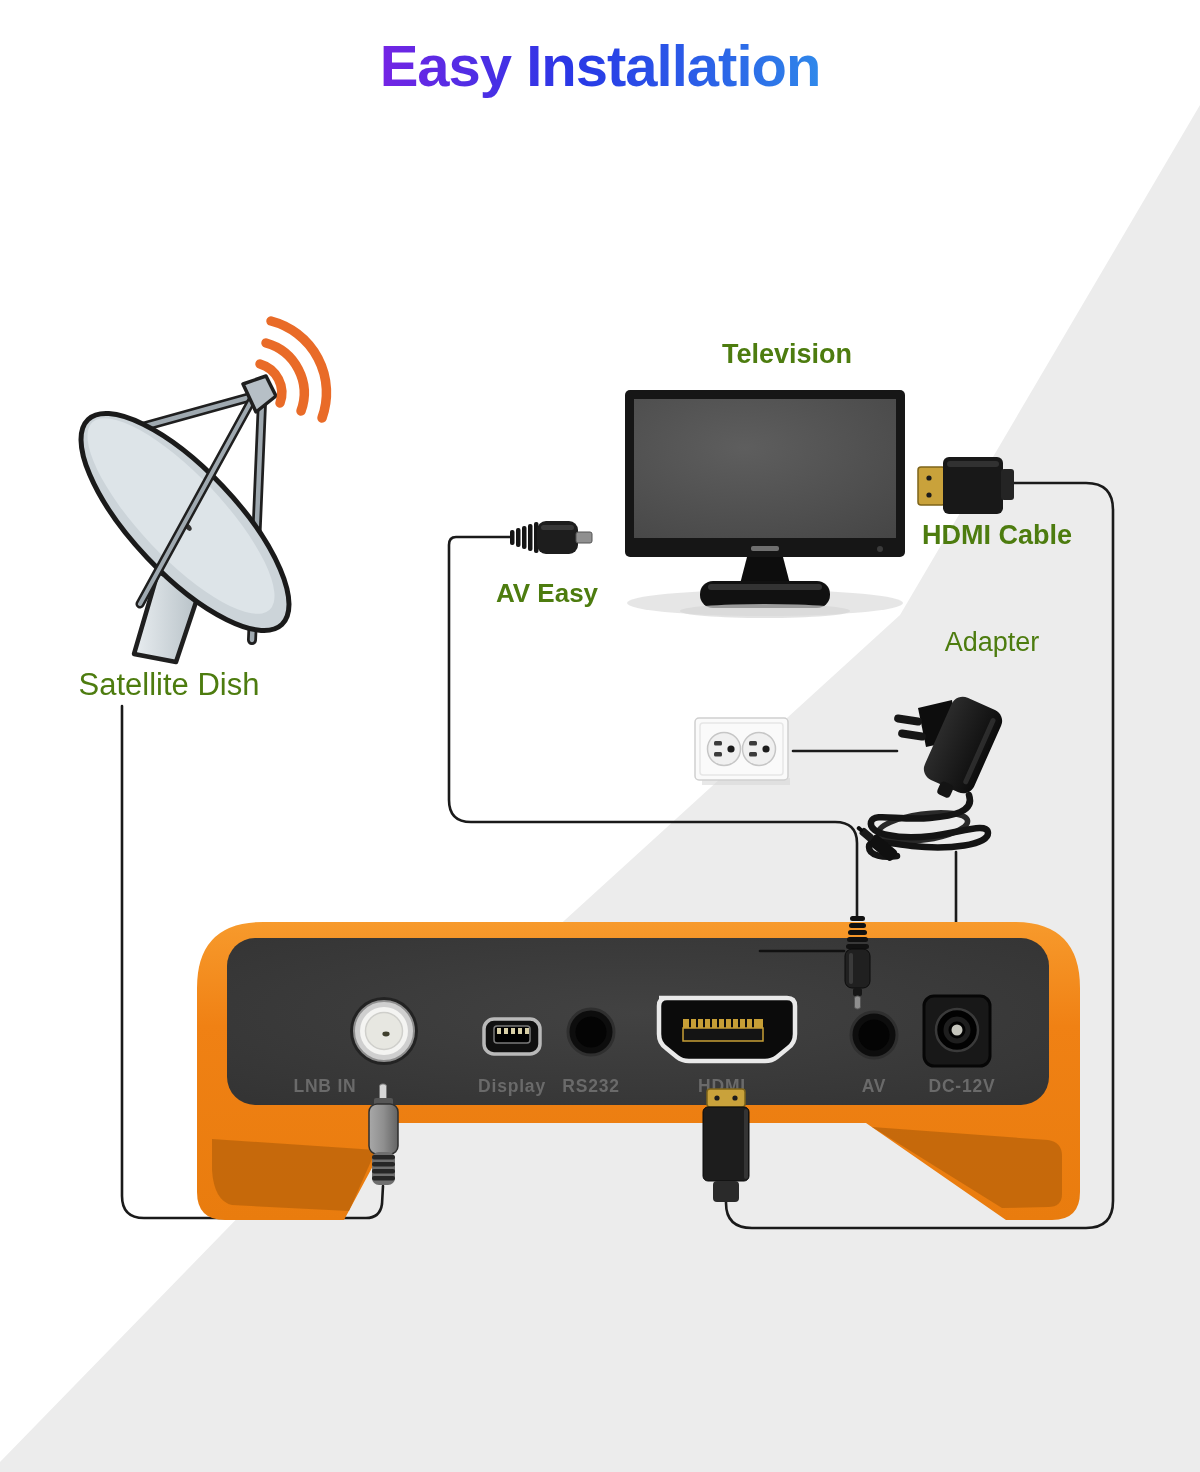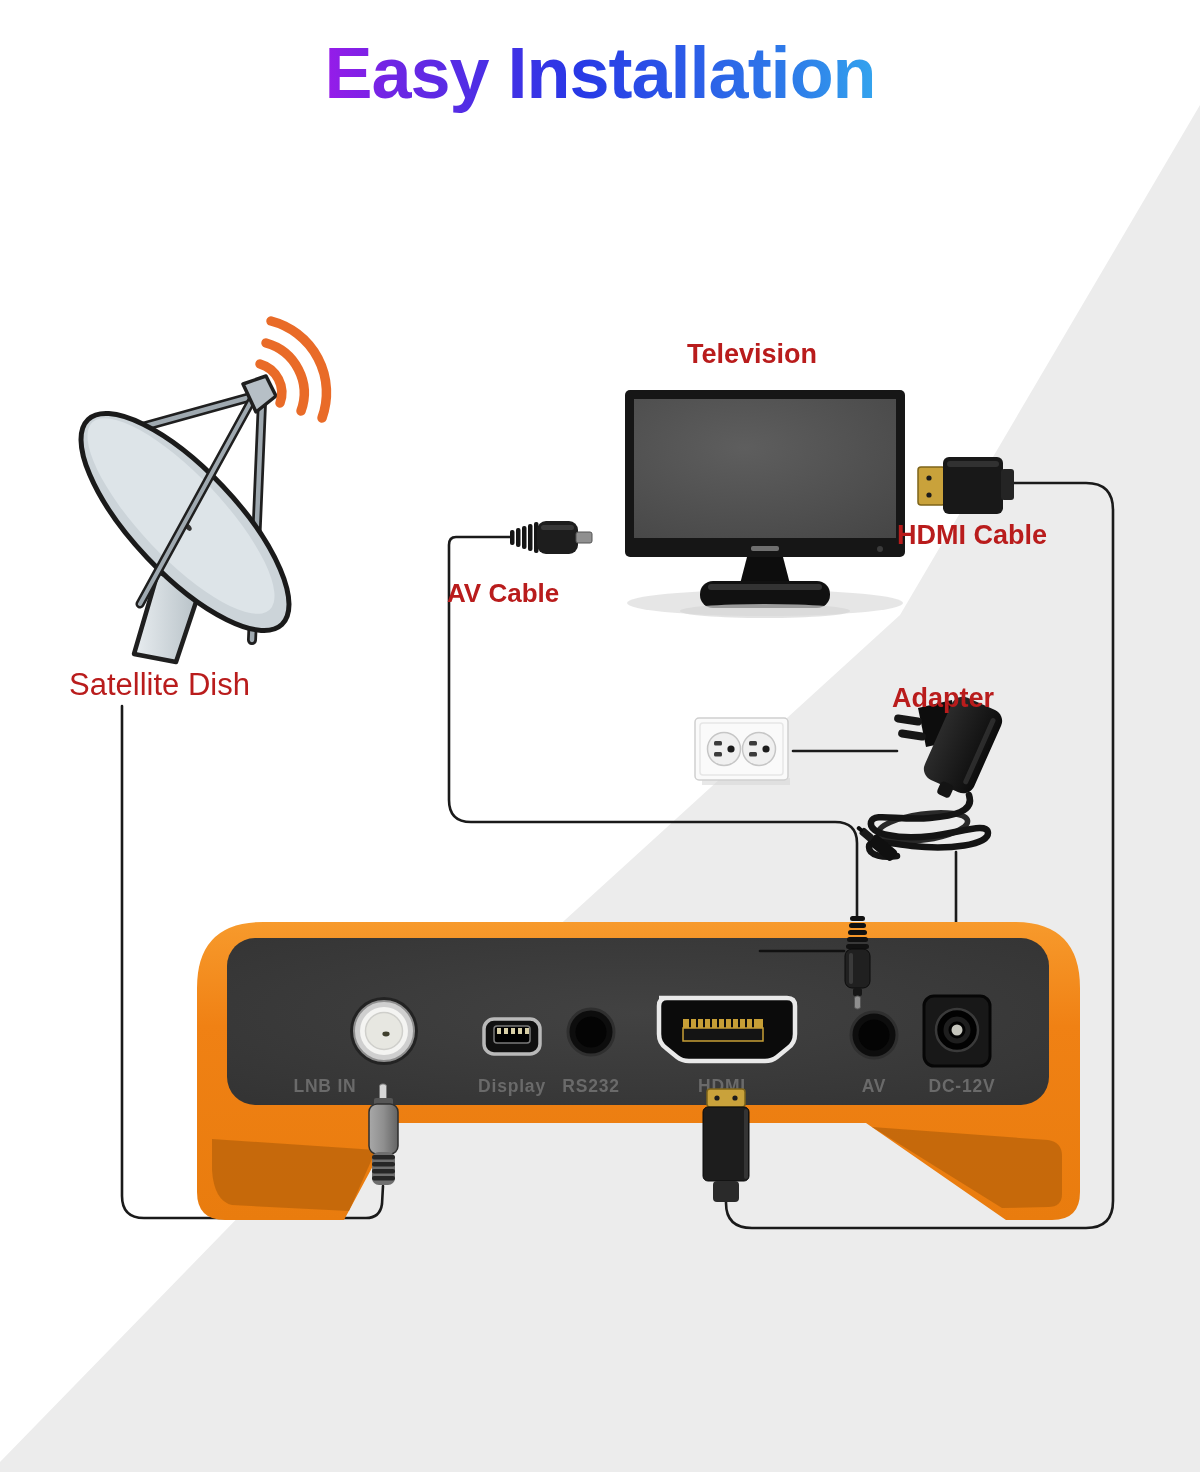--- a/index.html
+++ b/index.html
@@ -1,31 +1,31 @@
 <!DOCTYPE html>
 <html><head>
 <meta charset="utf-8">
 <style>
   html,body{margin:0;padding:0;background:#ffffff;}
   .stage{
     position:relative;width:1200px;height:1472px;overflow:hidden;background:#ffffff;
     font-family:"Liberation Sans",sans-serif;
   }
   .stage svg{position:absolute;left:0;top:0;}
-  .lbl{position:absolute;text-align:left;color:#b91c1c;line-height:1.1;}
+  .lbl{position:absolute;text-align:center;color:#4d7c0f;line-height:1.1;}
   .lbl-title{
     left:0;top:34px;width:1200px;text-align:center;
-    font-size:72px;font-weight:bold;letter-spacing:-1px;
+    font-size:58px;font-weight:bold;letter-spacing:-1px;
     background:linear-gradient(90deg,#c211ee 21%,#6d26e4 33%,#2838e6 48%,#2e7ce9 66%,#38c6f2 79%);
     -webkit-background-clip:text;background-clip:text;color:transparent;
   }
   .lbl-television{left:687px;top:340px;width:200px;font-size:27px;font-weight:bold;}
   .lbl-avcable{left:447px;top:579px;width:200px;font-size:26px;font-weight:600;}
   .lbl-hdtv{left:897px;top:521px;width:200px;font-size:27px;font-weight:bold;}
-  .lbl-adapter{left:892px;top:684px;width:200px;font-size:27px;font-weight:bold;}
+  .lbl-adapter{left:892px;top:628px;width:200px;font-size:27px;font-weight:normal;}
   .lbl-dish{left:69px;top:668px;width:200px;font-size:31px;font-weight:400;}
   .port-label{font-family:"Liberation Sans",sans-serif;font-size:17.5px;font-weight:600;
     fill:#6a6a6a;letter-spacing:0.8px;}
 </style>
 </head>
 <body>
 
 <div class="stage">
 
 <svg width="1200" height="1472" viewBox="0 0 1200 1472">
@@ -272,18 +272,18 @@
     <circle cx="717" cy="1098" r="2.6" fill="#1c1c1c"></circle>
     <circle cx="735" cy="1098" r="2.6" fill="#1c1c1c"></circle>
     <rect x="703" y="1107" width="46" height="74" rx="5" fill="#1d1d1d" stroke="#0a0a0a" stroke-width="1"></rect>
     <rect x="744" y="1109" width="4" height="70" rx="2" fill="#343434"></rect>
     <rect x="713" y="1181" width="26" height="21" rx="4" fill="#2a2a2a"></rect>
   </g>
 </svg>
 
 <div class="lbl lbl-title">Easy Installation</div>
 <div class="lbl lbl-television">Television</div>
-<div class="lbl lbl-avcable">AV Cable</div>
+<div class="lbl lbl-avcable">AV Easy</div>
 <div class="lbl lbl-hdtv">HDMI Cable</div>
 <div class="lbl lbl-adapter">Adapter</div>
 <div class="lbl lbl-dish">Satellite Dish</div>
 
 </div>
 
 </body></html>

